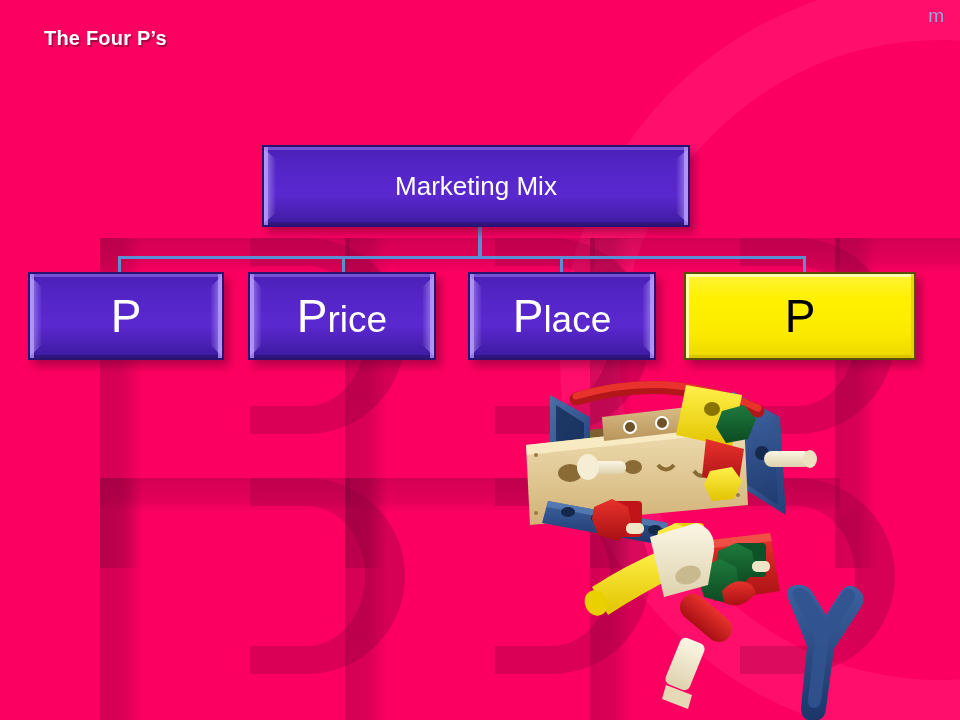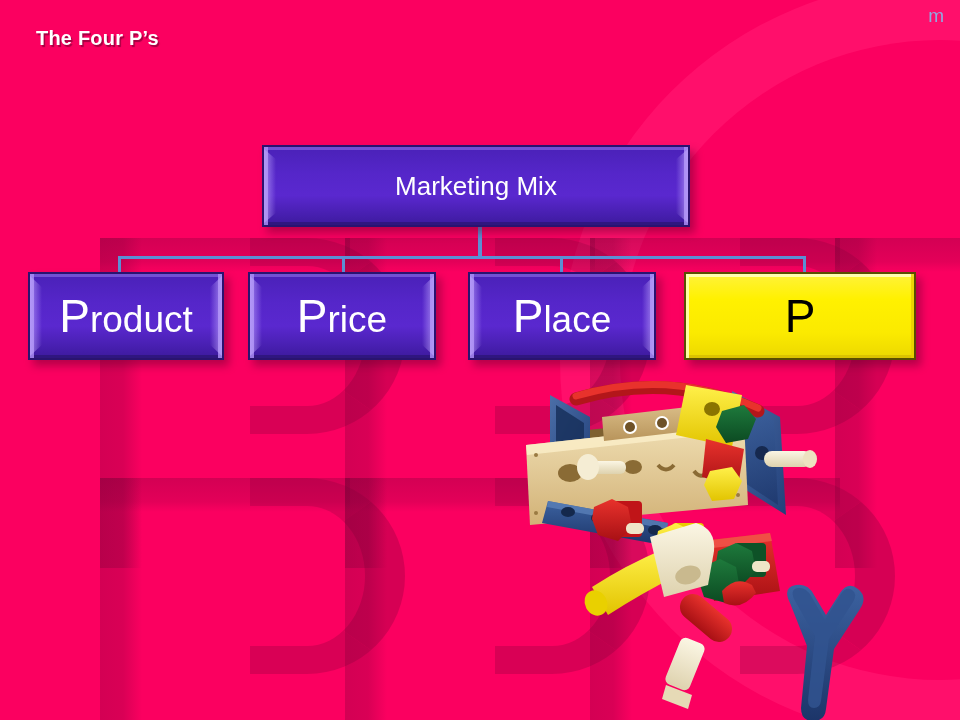--- a/index.html
+++ b/index.html
@@ -72,21 +72,21 @@
   #p3 { left: 590px; top: 238px; }
   #p4 { left: 835px; top: 238px; }
 
   #p5 { left: 100px; top: 478px; }
   #p6 { left: 345px; top: 478px; }
   #p7 { left: 590px; top: 478px; }
 
   
   #title {
     position: absolute;
-    left: 36px; top: 27px;
+    left: 44px; top: 27px;
     font-size: 20px;
     font-weight: bold;
     color: #ffffff;
     letter-spacing: 0.2px;
     text-shadow: 1.5px 1.5px 1px rgba(90,0,40,0.55);
     white-space: nowrap;
   }
 
   
   #page-marker {
@@ -258,21 +258,20 @@
   <div class="conn" id="conn-drop-3"></div>
   <div class="conn" id="conn-drop-4"></div>
 
   <div class="node node-purple" id="node-root">
     <span class="node-label">Marketing Mix</span>
   </div>
 
   <div class="node node-purple" id="node-product">
     <span class="node-label leaf-label">
         <span class="cap">P</span>
-        <span>roduct</span>
       </span>
   </div>
 
   <div class="node node-purple" id="node-price">
     <span class="node-label leaf-label">
         <span class="cap">P</span>
         <span>rice</span>
       </span>
   </div>
 

